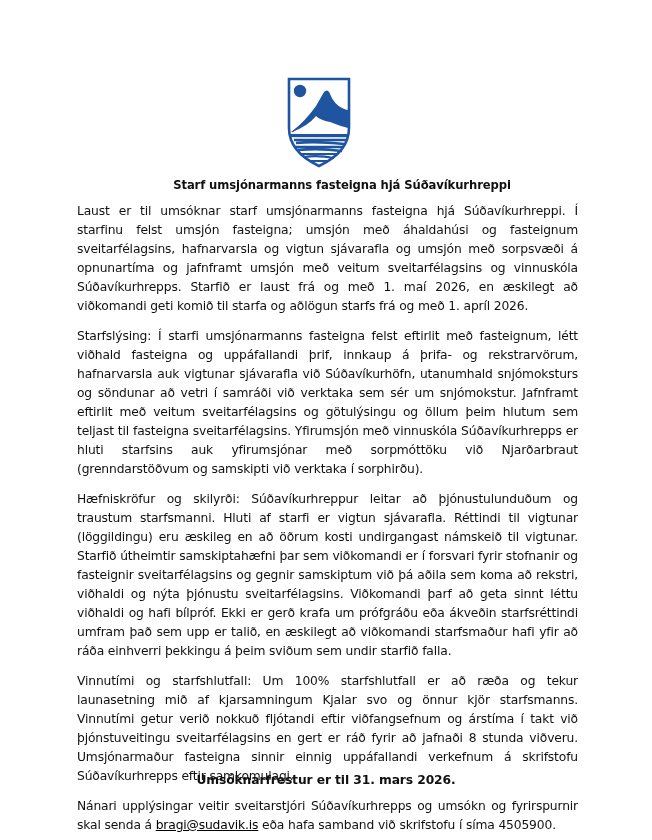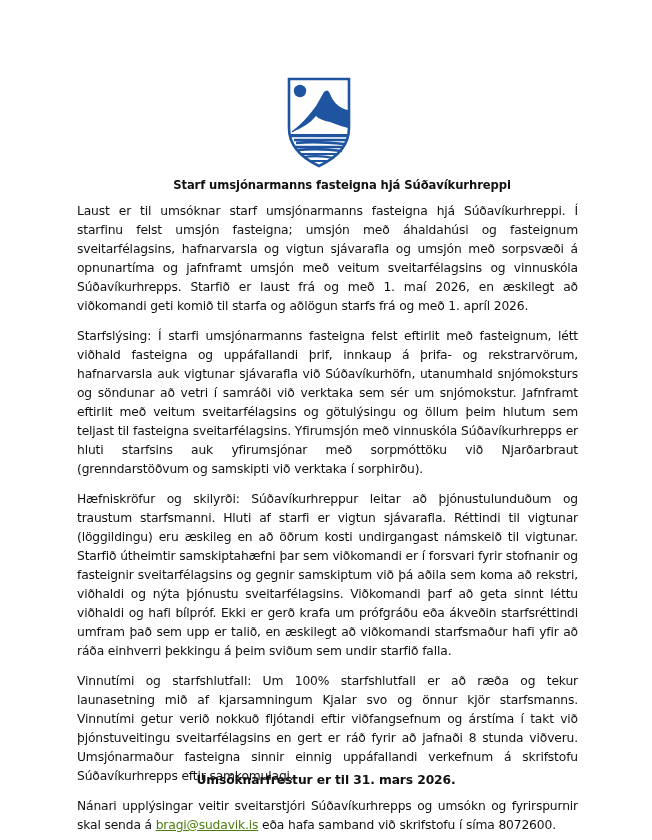--- a/index.html
+++ b/index.html
@@ -6,21 +6,21 @@
   body { width: 652px; height: 840px; position: relative; overflow: hidden;
          font-family: "DejaVu Sans", "Liberation Sans", sans-serif; color: #111111; }
   .page { position: absolute; left: 0; top: 0; width: 652px; height: 840px; background: #fff; }
   .logo { position: absolute; left: 286px; top: 76px; width: 66px; height: 92px; }
   .title { position: absolute; left: 16px; top: 178px; width: 652px; text-align: center;
            font-weight: bold; font-size: 11.6px; letter-spacing: -0.1px; }
   .content { position: absolute; left: 77px; top: 202px; width: 501px; font-size: 12.3px;
              line-height: 19px; text-align: justify; letter-spacing: -0.15px; }
   .content p { margin: 0 0 11px 0; }
   .content b { font-weight: normal; }
-  .email { color: #4d7c0f; text-decoration: underline; }
+  .email { color: #000000; text-decoration: underline; }
   .deadline { position: absolute; left: 0; top: 773px; width: 652px; text-align: center;
               font-weight: bold; font-size: 12.3px; letter-spacing: -0.1px; }
 </style>
 </head>
 <body>
 
 <div class="page">
 
   <svg class="logo" viewBox="0 0 66 92" xmlns="http://www.w3.org/2000/svg">
     <path d="M3 3 H63 V52 Q63 76 33 90 Q3 76 3 52 Z" fill="#ffffff" stroke="#1f55a0" stroke-width="2.6"></path>
@@ -38,17 +38,17 @@
 
   <div class="content">
     <p><span>Laust er til umsóknar starf umsjónarmanns fasteigna hjá Súðavíkurhreppi. Í starfinu felst umsjón fasteigna; umsjón með áhaldahúsi og fasteignum sveitarfélagsins, hafnarvarsla og vigtun sjávarafla og umsjón með sorpsvæði á opnunartíma og jafnframt umsjón með veitum sveitarfélagsins og vinnuskóla Súðavíkurhrepps. Starfið er laust frá og með </span><b>1. maí 2026</b><span>, en æskilegt að viðkomandi geti komið til starfa og aðlögun starfs frá og með </span><b>1. apríl 2026</b><span>.</span></p>
 
     <p><b>Starfslýsing:</b><span> Í starfi umsjónarmanns fasteigna felst eftirlit með fasteignum, létt viðhald fasteigna og uppáfallandi þrif, innkaup á þrifa- og rekstrarvörum, hafnarvarsla auk vigtunar sjávarafla við Súðavíkurhöfn, utanumhald snjómoksturs og söndunar að vetri í samráði við verktaka sem sér um snjómokstur. Jafnframt eftirlit með veitum sveitarfélagsins og götulýsingu og öllum þeim hlutum sem teljast til fasteigna sveitarfélagsins. Yfirumsjón með vinnuskóla Súðavíkurhrepps er hluti starfsins auk yfirumsjónar með sorpmóttöku við Njarðarbraut (grenndarstöðvum og samskipti við verktaka í sorphirðu).</span></p>
 
     <p><b>Hæfniskröfur og skilyrði:</b><span> Súðavíkurhreppur leitar að þjónustulunduðum og traustum starfsmanni. Hluti af starfi er vigtun sjávarafla. Réttindi til vigtunar (löggildingu) eru æskileg en að öðrum kosti undirgangast námskeið til vigtunar. Starfið útheimtir samskiptahæfni þar sem viðkomandi er í forsvari fyrir stofnanir og fasteignir sveitarfélagsins og gegnir samskiptum við þá aðila sem koma að rekstri, viðhaldi og nýta þjónustu sveitarfélagsins. Viðkomandi þarf að geta sinnt léttu viðhaldi og hafi bílpróf. Ekki er gerð krafa um prófgráðu eða ákveðin starfsréttindi umfram það sem upp er talið, en æskilegt að viðkomandi starfsmaður hafi yfir að ráða einhverri þekkingu á þeim sviðum sem undir starfið falla.</span></p>
 
     <p><b>Vinnutími og starfshlutfall:</b><span> Um 100% starfshlutfall er að ræða og tekur launasetning mið af kjarsamningum Kjalar svo og önnur kjör starfsmanns. Vinnutími getur verið nokkuð fljótandi eftir viðfangsefnum og árstíma í takt við þjónstuveitingu sveitarfélagsins en gert er ráð fyrir að jafnaði 8 stunda viðveru. Umsjónarmaður fasteigna sinnir einnig uppáfallandi verkefnum á skrifstofu Súðavíkurhrepps eftir samkomulagi.</span></p>
 
-    <p><span>Nánari upplýsingar veitir sveitarstjóri Súðavíkurhrepps og umsókn og fyrirspurnir skal senda á </span><a class="email" title="bragi@sudavik.is">bragi@sudavik.is</a><span> eða hafa samband við skrifstofu í síma 8072600.</span></p>
+    <p><span>Nánari upplýsingar veitir sveitarstjóri Súðavíkurhrepps og umsókn og fyrirspurnir skal senda á </span><a class="email" title="bragi@sudavik.is">bragi@sudavik.is</a><span> eða hafa samband við skrifstofu í síma 4505900.</span></p>
   </div>
 
   <div class="deadline">Umsóknarfrestur er til 31. mars 2026.</div>
 </div>
 
 </body></html>

